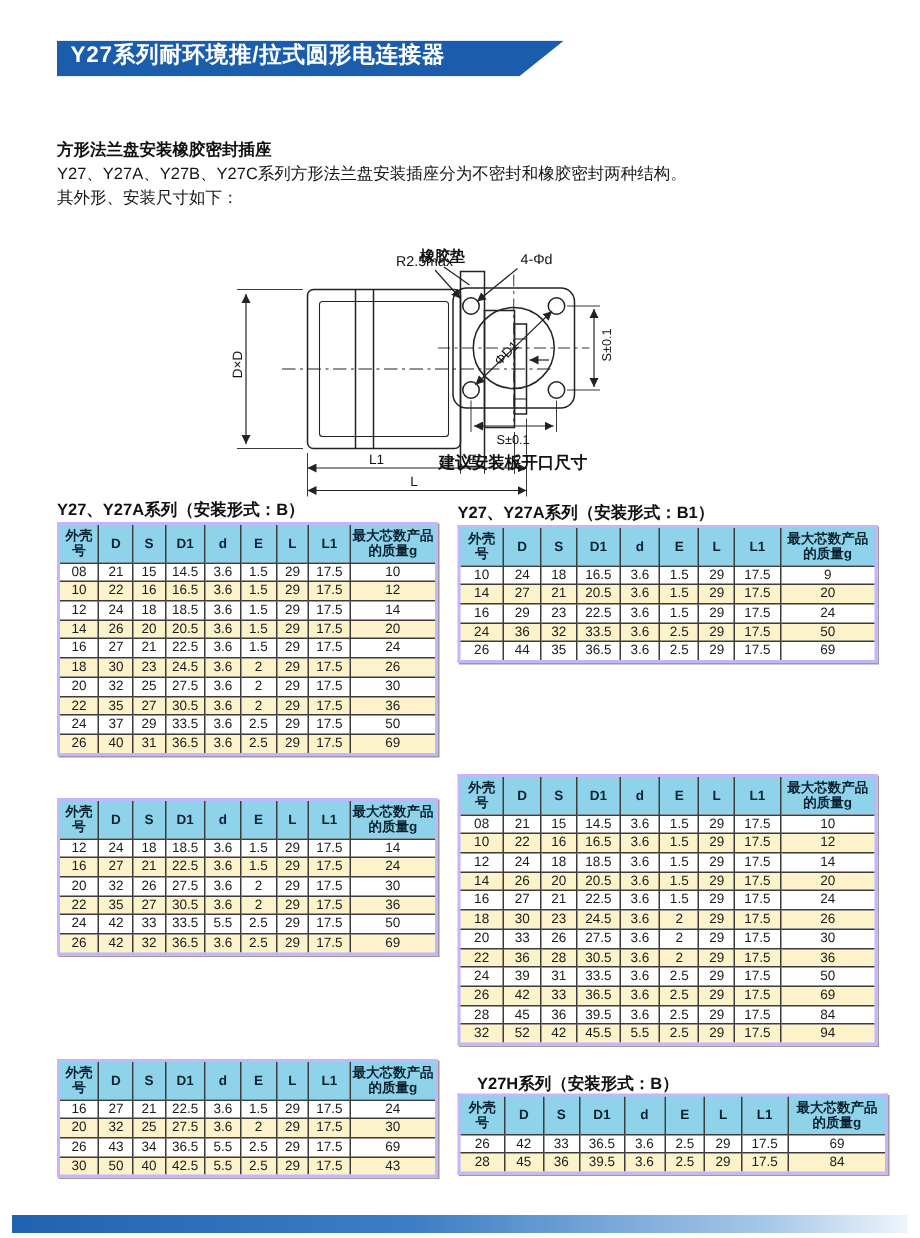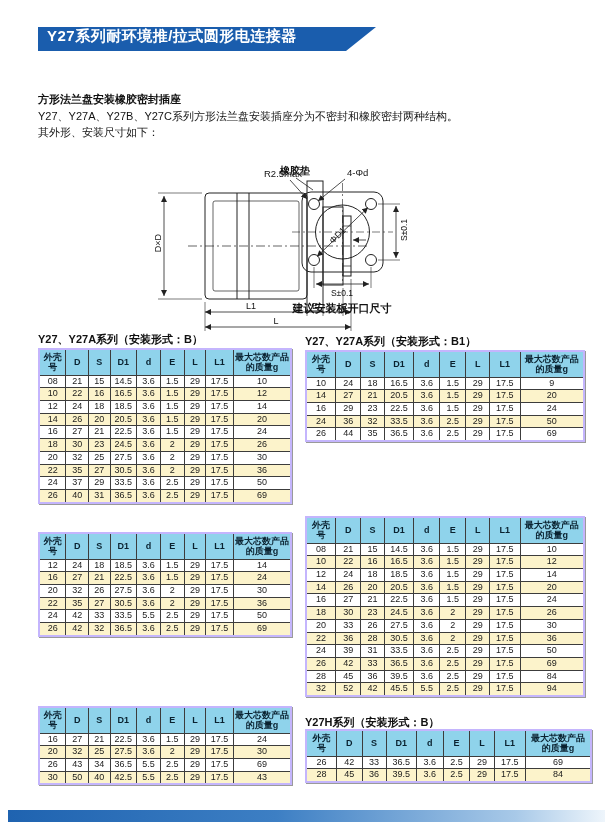--- a/index.html
+++ b/index.html
@@ -120,21 +120,21 @@
     <text x="347" y="16" font-size="9.5">4-Φd</text>
     <text x="337" y="77" font-size="9" transform="rotate(-45 339 74)" text-anchor="middle">ΦD1</text>
     <text x="406" y="75" font-size="8.5" transform="rotate(-90 404 72)" text-anchor="middle">S±0.1</text>
     <text x="342" y="136" font-size="8.5" text-anchor="middle">S±0.1</text>
     <text x="342" y="152" font-size="11" font-weight="bold" text-anchor="middle">建议安装板开口尺寸</text>
   </svg>
 
   <div class="tbl-title" style="left:38px;top:332px;">Y27、Y27A系列（安装形式：B）</div>
   <div class="tbl-title" style="left:305px;top:334px;">Y27、Y27A系列（安装形式：B1）</div>
   <div class="tbl-title" style="left:305px;top:521px;">Y27F、Y27G系列（安装形式：B）</div>
-  <div class="tbl-title" style="left:305px;top:715px;">Y27H系列（安装形式：B）</div>
+  <div class="tbl-title" style="left:318px;top:715px;">Y27H系列（安装形式：B）</div>
 
   <div class="tblbox" style="left:38px;top:348px;width:254px;">
       <table>
         <thead>
           <tr>
             <th class="c0">外壳号</th>
             <th class="c1">D</th>
             <th class="c2">S</th>
             <th class="c3">D1</th>
             <th class="c4">d</th>

